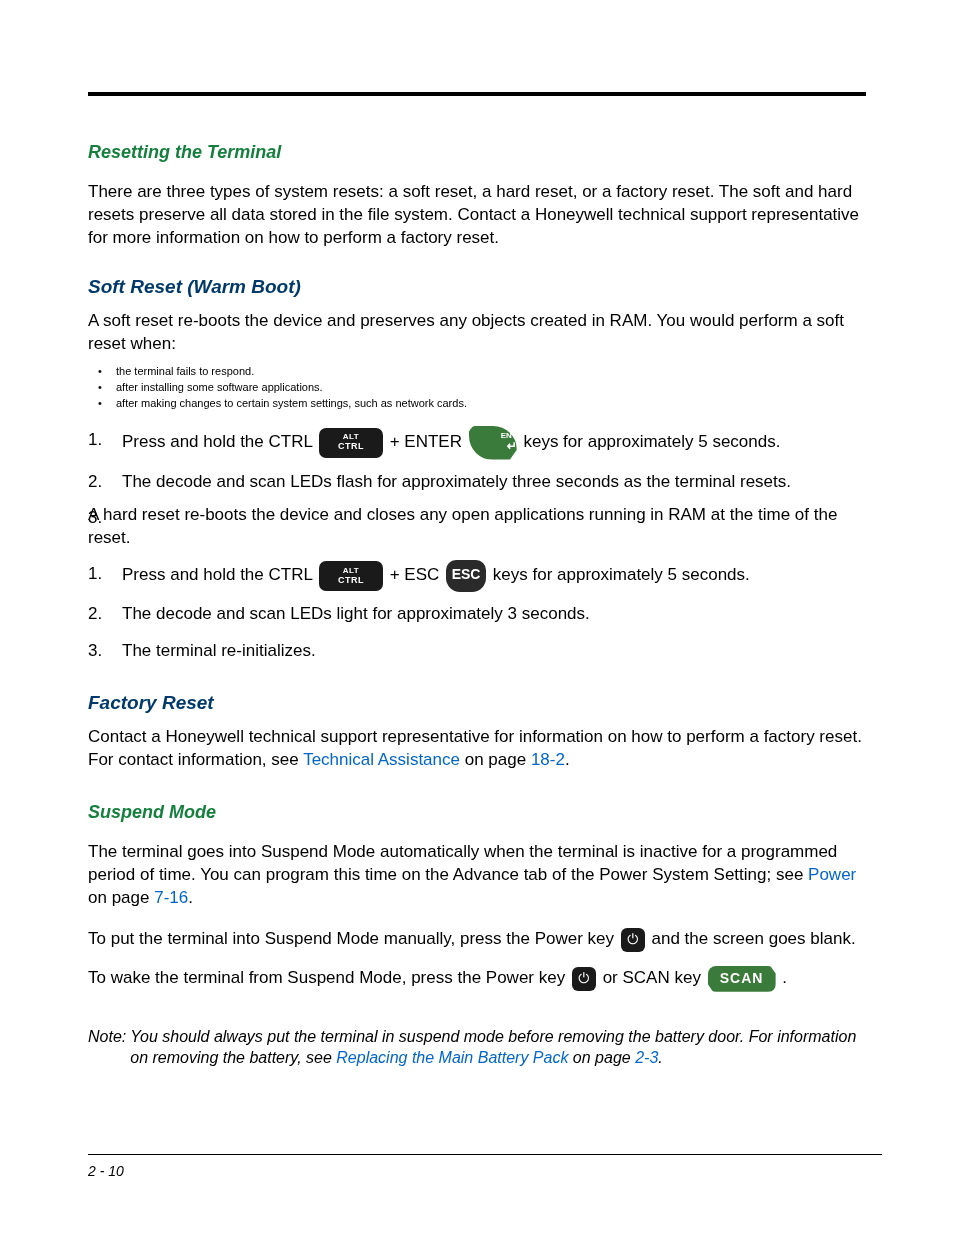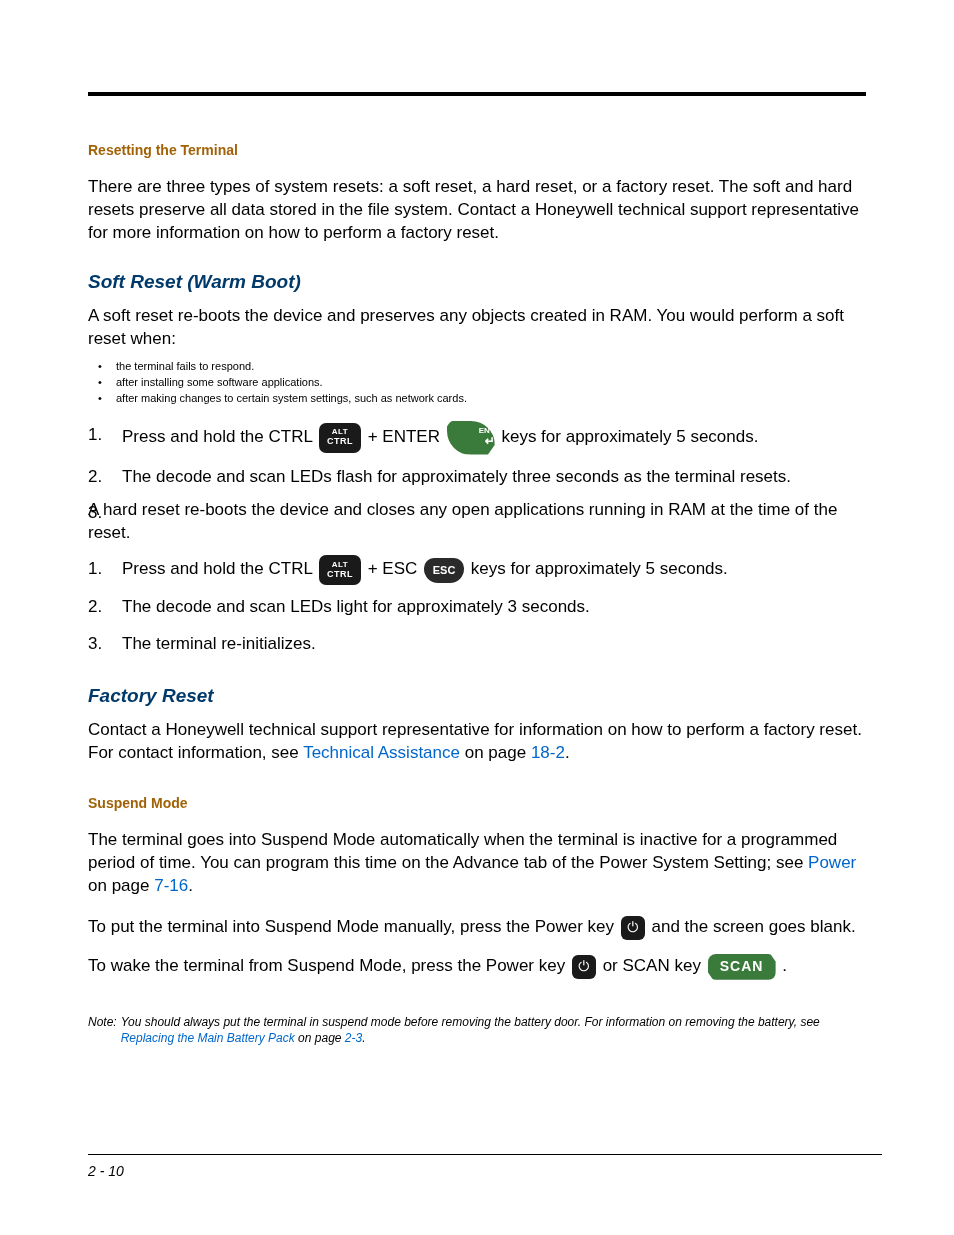--- a/index.html
+++ b/index.html
@@ -1,40 +1,40 @@
 <!DOCTYPE html>
 <html><head>
 <meta charset="utf-8">
 <style>
   * { box-sizing: border-box; margin: 0; padding: 0; }
   html, body { width: 954px; background: #fff; font-family: Arial, Helvetica, sans-serif; color: #000; }
   .page { width: 954px; min-height: 1235px; padding: 92px 88px 40px 88px; position: relative; }
   .rule { border-top: 4px solid #000; margin-bottom: 46px; }
-  .h1 { font-size: 14px; font-weight: bold; color: #a16207; margin-bottom: 18px; }
+  .h1 { font-size: 18px; font-weight: bold; font-style: italic; color: #15803d; margin-bottom: 18px; }
   .h2 { font-size: 19px; font-weight: bold; font-style: italic; color: #003a6b; margin-top: 26px; margin-bottom: 12px; }
   .para { font-size: 17px; line-height: 1.35; margin-bottom: 6px; }
   .ul { list-style: none; padding-left: 28px; margin: 8px 0 14px 0; }
   .ul li { font-size: 11px; line-height: 1.45; position: relative; }
   .ul li::before { content: "•"; position: absolute; left: -18px; }
   .ol { list-style: none; padding-left: 0; margin: 10px 0 0 0; counter-reset: step; }
   .ol li { font-size: 17px; line-height: 1.7; padding-left: 34px; position: relative; margin-bottom: 8px; }
   .ol li .num { position: absolute; left: 0; }
   .link { color: #0066cc; }
-  .note { font-size: 12px; font-style: italic; line-height: 1.35; margin-top: 34px; display: flex; }
+  .note { font-size: 16px; font-style: italic; line-height: 1.35; margin-top: 34px; display: flex; }
   .note .note-label { flex: 0 0 auto; padding-right: 4px; }
   .note .note-body { flex: 1 1 auto; }
   .footer { position: absolute; bottom: 56px; left: 88px; right: 72px; border-top: 1px solid #000; padding-top: 8px; font-size: 14px; font-style: italic; }
   
   .key { display: inline-flex; align-items: center; justify-content: center; vertical-align: middle; margin: 0 2px; position: relative; }
-  .key-ctrl { width: 42px; height: 30px; background: #1a1a1a; border-radius: 7px; color: #fff; font-size: 8px; font-weight: bold; flex-direction: column; line-height: 1.1; }
+  .key-ctrl { width: 64px; height: 30px; background: #1a1a1a; border-radius: 7px; color: #fff; font-size: 8px; font-weight: bold; flex-direction: column; line-height: 1.1; }
   .key-ctrl .t { font-size: 8px; letter-spacing: 0.5px; }
   .key-ctrl .b { font-size: 9px; letter-spacing: 0.5px; }
   .key-ent { width: 48px; height: 34px; background: #3a7a3a; color: #fff; font-size: 8px; font-weight: bold; flex-direction: column; line-height: 1.1; border-radius: 6px 24px 6px 24px / 6px 24px 6px 24px; clip-path: polygon(10% 0, 90% 0, 100% 18%, 100% 72%, 86% 100%, 10% 100%, 0 82%, 0 18%); align-items: flex-end; }
   .key-ent .arrow { font-size: 12px; }
-  .key-esc { width: 40px; height: 25px; background: #2a2a2a; color: #fff; font-size: 11px; font-weight: bold; border-radius: 10px 10px 14px 14px; padding-top: 3px; align-items: flex-start; }
+  .key-esc { width: 40px; height: 32px; background: #2a2a2a; color: #fff; font-size: 14px; font-weight: bold; border-radius: 10px 10px 14px 14px; padding-top: 3px; align-items: flex-start; }
   .key-power { width: 24px; height: 24px; background: #1a1a1a; border-radius: 6px; color: #fff; font-size: 14px; }
   .key-scan { width: 68px; height: 26px; background: #3a7a3a; color: #fff; font-size: 14px; font-weight: bold; letter-spacing: 1px; border-radius: 8px; clip-path: polygon(6% 0, 92% 0, 100% 30%, 100% 100%, 8% 100%, 0 70%, 0 0); }
   .spaced { margin-top: 18px; }
   .spaced2 { margin-top: 14px; }
 </style>
 </head>
 <body>
 
 <div class="page">
   <div class="rule"></div>

